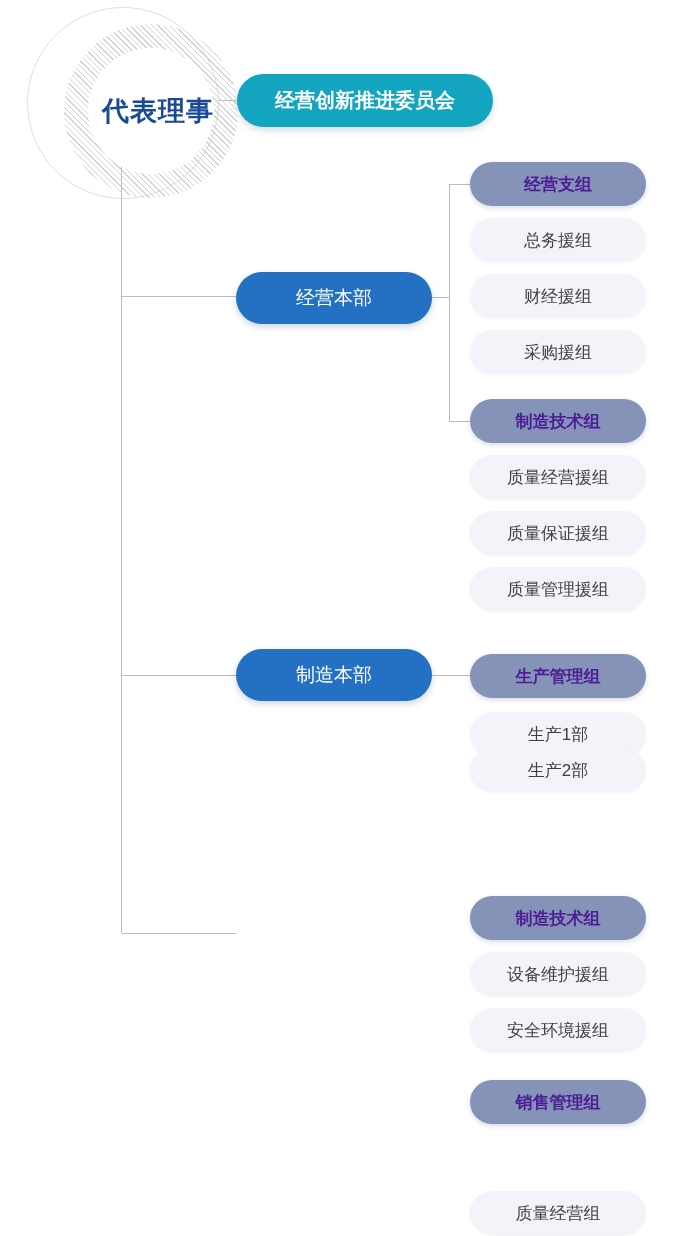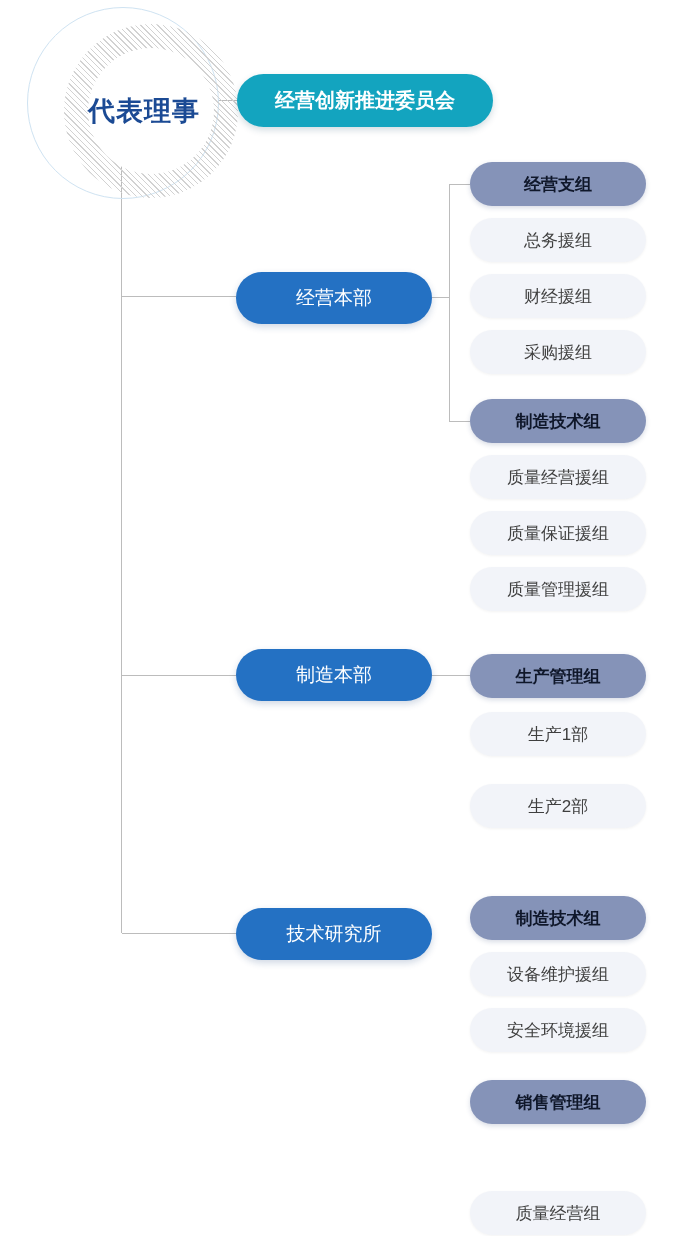--- a/index.html
+++ b/index.html
@@ -13,31 +13,31 @@
   
   .line{position:absolute;background:var(--line);}
   .line.h{height:1px;}
   .line.v{width:1px;}
 
   
   .ring-outer{position:absolute;left:27px;top:7px;width:192px;height:192px;border:1px solid var(--ring);border-radius:50%;}
   .ring-hatch{position:absolute;left:36px;top:16px;width:174px;height:174px;border-radius:50%;
     background:repeating-linear-gradient(45deg,var(--hatch) 0px,var(--hatch) 1px,transparent 1px,transparent 4px);}
   .ring-inner{position:absolute;left:60px;top:40px;width:126px;height:126px;border-radius:50%;background:#fff;
-    display:flex;align-items:center;justify-content:flex-start;}
+    display:flex;align-items:center;justify-content:flex-end;}
   .root-label{font-size:27px;font-weight:bold;color:var(--navy);letter-spacing:1px;white-space:nowrap;}
 
   
   .pill{position:absolute;display:flex;align-items:center;justify-content:center;white-space:nowrap;}
   .pill-committee{left:237px;top:74px;width:256px;height:53px;border-radius:27px;background:var(--teal);
     color:#fff;font-size:20px;font-weight:bold;box-shadow:0 3px 7px rgba(0,60,90,.18);}
   .pill-main{left:236px;width:196px;height:52px;border-radius:26px;background:var(--blue);
     color:#fff;font-size:19px;font-weight:normal;box-shadow:0 3px 7px rgba(20,60,120,.20);}
   .pill-head{left:470px;width:176px;height:44px;border-radius:22px;background:var(--slate);
-    color:#0f172a;font-size:17px;font-weight:bold;box-shadow:0 2px 5px rgba(40,60,110,.18);}
+    color:#4c1d95;font-size:17px;font-weight:bold;box-shadow:0 2px 5px rgba(40,60,110,.18);}
   .pill-item{left:470px;width:176px;height:44px;border-radius:22px;background:var(--light);
     color:var(--item-text);font-size:17px;box-shadow:0 1px 3px rgba(0,0,0,.05);}
 </style>
 </head>
 <body>
 
 <div class="canvas">
 
   <div class="line v" style="left:121px;top:165px;height:768px"></div>
   <div class="line h" style="left:218px;top:100px;width:19px"></div>
@@ -54,35 +54,34 @@
     <div class="ring-hatch"></div>
     <div class="ring-inner">
       <span class="root-label">代表理事</span>
     </div>
   </div>
 
   <div class="pill pill-committee">经营创新推进委员会</div>
 
   <div class="pill pill-main" style="top:272px">经营本部</div>
   <div class="pill pill-main" style="top:649px">制造本部</div>
-  <div class="pill pill-main" style="top:908px">技术研究所</div>
 
   <div class="pill pill-head" style="top:162px">经营支组</div>
   <div class="pill pill-item" style="top:274px">财经援组</div>
   <div class="pill pill-item" style="top:218px">总务援组</div>
   <div class="pill pill-item" style="top:330px">采购援组</div>
 
   <div class="pill pill-head" style="top:399px">制造技术组</div>
   <div class="pill pill-item" style="top:455px">质量经营援组</div>
   <div class="pill pill-item" style="top:511px">质量保证援组</div>
   <div class="pill pill-item" style="top:567px">质量管理援组</div>
 
   <div class="pill pill-head" style="top:654px">生产管理组</div>
   <div class="pill pill-item" style="top:712px">生产1部</div>
-  <div class="pill pill-item" style="top:784px">生产2部</div>
+  <div class="pill pill-item" style="top:748px">生产2部</div>
 
   <div class="pill pill-head" style="top:896px">制造技术组</div>
   <div class="pill pill-item" style="top:952px">设备维护援组</div>
   <div class="pill pill-item" style="top:1008px">安全环境援组</div>
 
   <div class="pill pill-head" style="top:1080px">销售管理组</div>
   <div class="pill pill-item" style="top:1191px">质量经营组</div>
 
 </div>
 

